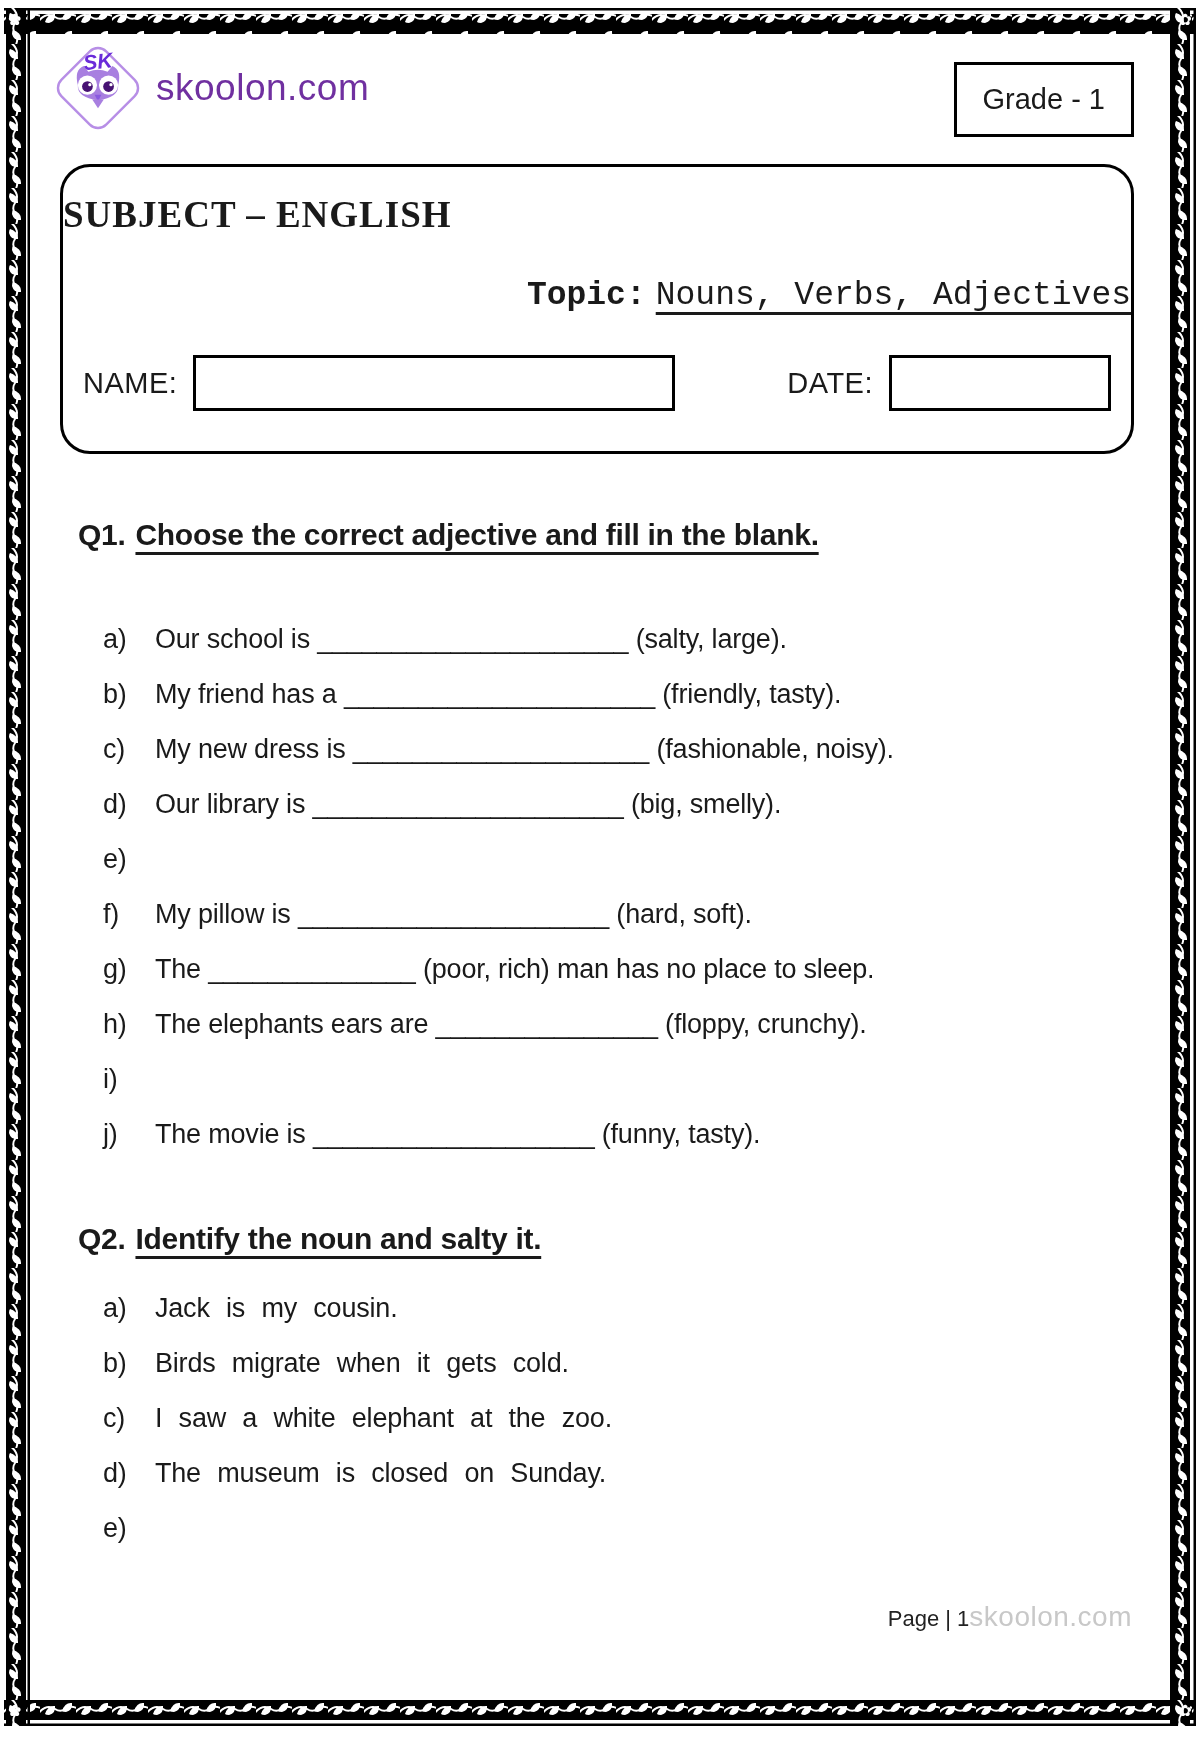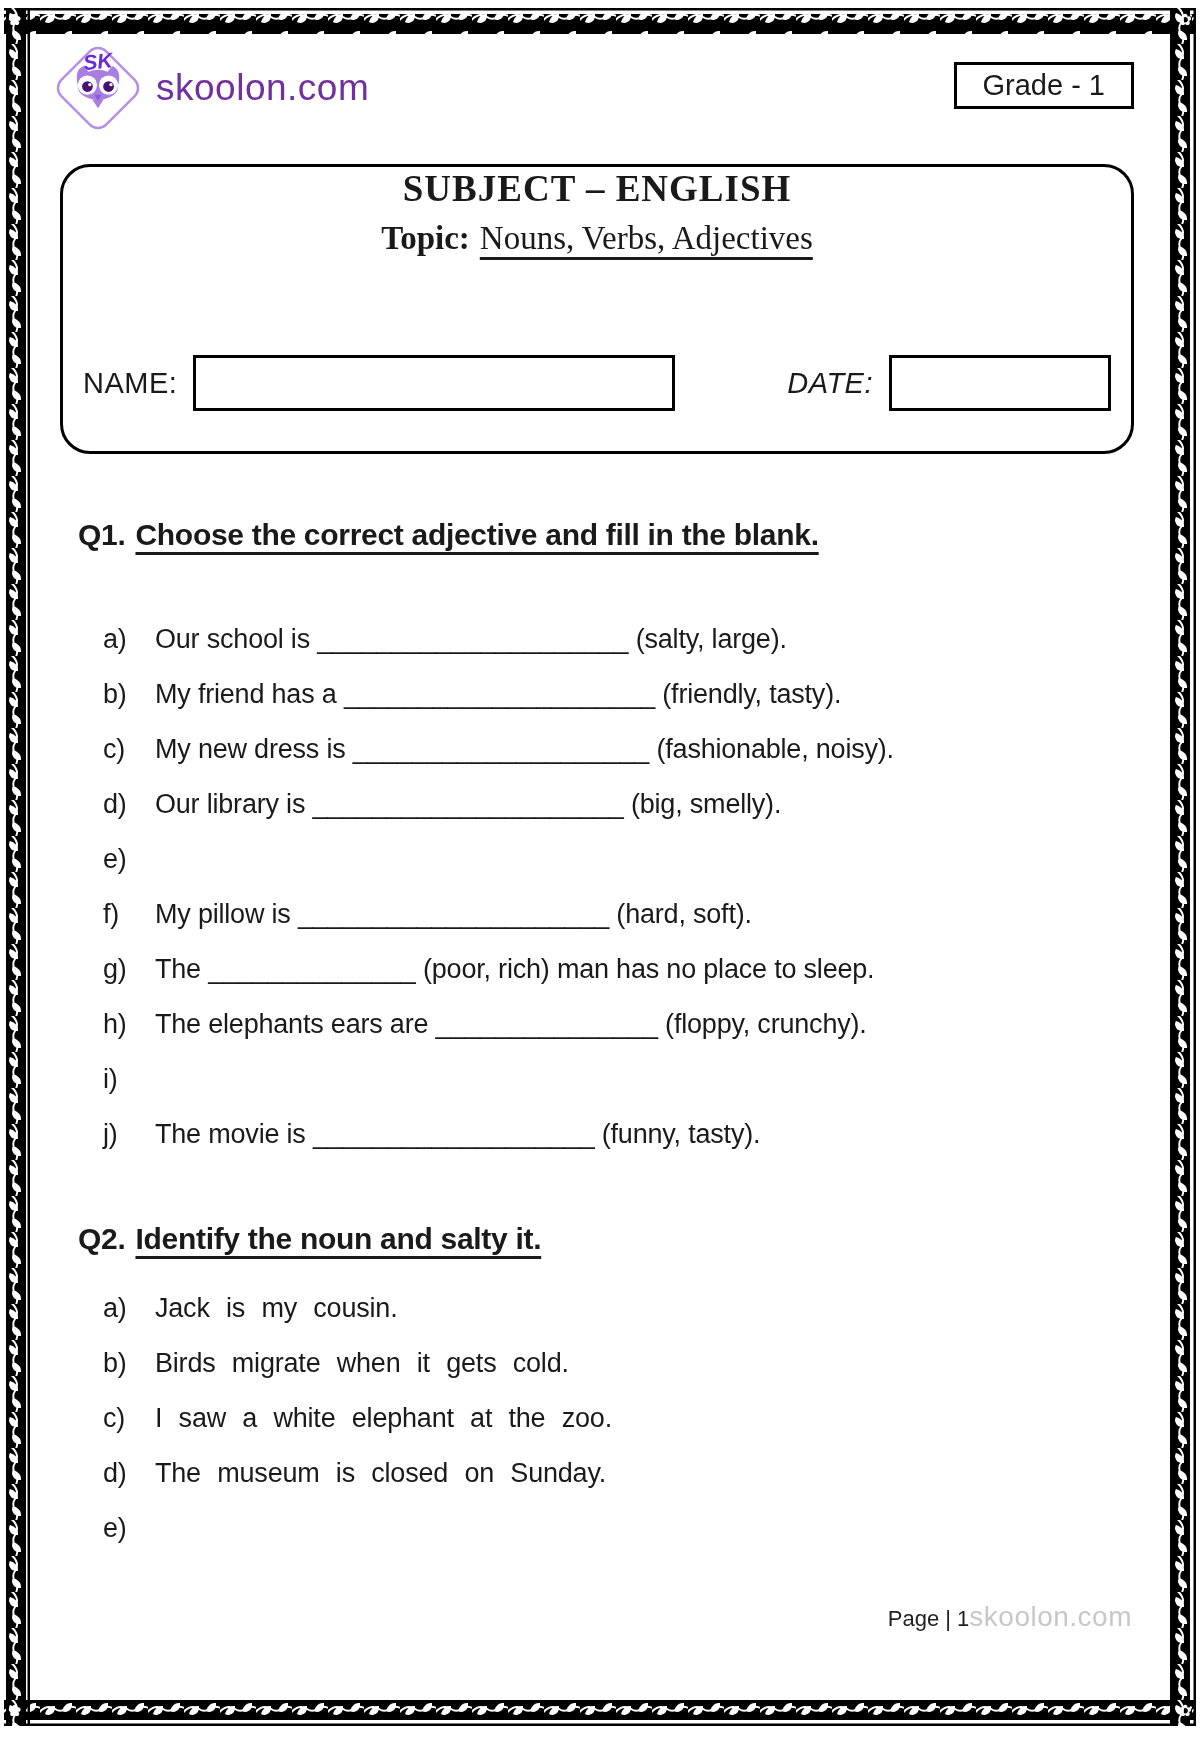--- a/index.html
+++ b/index.html
@@ -11,38 +11,38 @@
   .corner-flower { position:absolute; color:#fff; font-family:"DejaVu Sans",sans-serif;
     font-size:16px; line-height:16px; z-index:5; }
 
   
   .logo { position:absolute; left:50px; top:40px; display:flex; align-items:center; gap:10px; }
   .logo svg { width:96px; height:96px; display:block; }
   .brand-name { font-size:37px; letter-spacing:0.5px; color:#7030a0; }
 
   
   .grade-badge { position:absolute; top:62px; right:66px; border:3px solid #000;
-    padding:4px 26px; font-size:29px; background:#fff; }
+    padding:18px 26px; font-size:29px; background:#fff; }
 
   
   .header-card { position:absolute; left:60px; top:164px; width:1068px; height:284px;
     border:3px solid #000; border-radius:30px; background:#fff; }
-  .subject-title { text-align:center; 
+  .subject-title { margin-top:26px;
     font-family:"Liberation Serif","DejaVu Serif",serif; font-weight:bold; font-size:37px; letter-spacing:1px; }
-  .topic-line { text-align:center; margin-top:10px;
-    font-family:Liberation Serif, serif; font-size:33px; }
+  .topic-line { text-align:right; margin-top:41px;
+    font-family:Liberation Mono, monospace; font-size:33px; }
   .topic-label { font-weight:bold; margin-right:10px; }
   .topic-value { text-decoration:underline; text-decoration-thickness:2.5px; text-underline-offset:8px; }
   .fields-row { position:absolute; left:20px; right:20px; bottom:40px; display:flex; align-items:center;justify-content:space-between; }
   .field-label { font-size:29px; letter-spacing:0.5px; }
   .field-input { border:3px solid #000; height:56px; background:#fff; font-size:26px;
     padding:0 10px; box-sizing:border-box; outline:none;
     font-family:"Liberation Sans","DejaVu Sans",sans-serif; }
   .name-input { width:482px; margin-left:16px; }
-  .date-label { margin-left:auto;font-style:italic; }
+  .date-label { margin-left:auto; }
   .date-input { width:222px; margin-left:16px; }
 
   
   .q-heading { position:absolute; font-size:30px; font-weight:bold; letter-spacing:-0.3px; }
   .q-heading .q-num { margin-right:10px; }
   .q-heading .q-title { text-decoration:underline; text-decoration-thickness:3px; text-underline-offset:7px; }
   .q1-heading { left:78px; top:518px; }
   .q2-heading { left:78px; top:1222px; }
 
   .q-list { position:absolute; list-style:none; margin:0; padding:0; }

